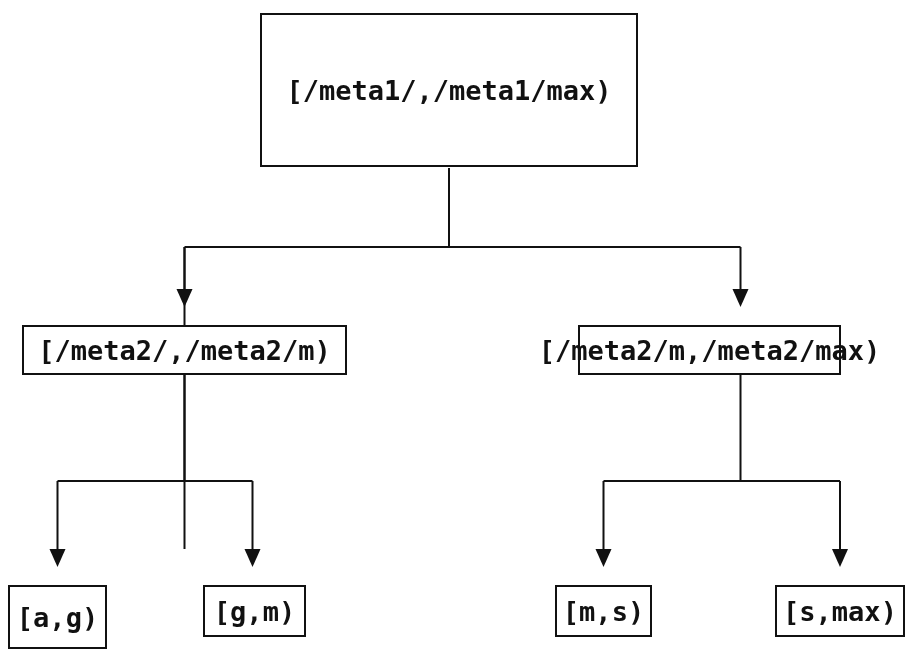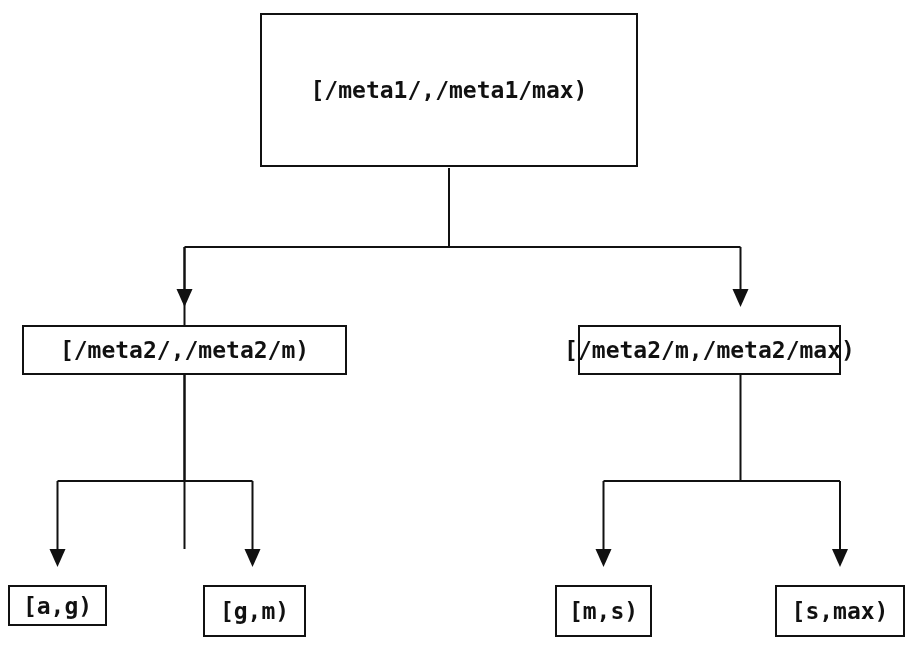--- a/index.html
+++ b/index.html
@@ -24,29 +24,29 @@
   }
   .node {
     position: absolute;
     box-sizing: border-box;
     border: 2px solid #111111;
     background: #ffffff;
     display: flex;
     align-items: center;
     justify-content: center;
     color: #111111;
-    font-size: 23px;
+    font-size: 27px;
     font-weight: 700;
     white-space: nowrap;
     letter-spacing: 0;
   }
   .node-root   { left: 260px; top: 13px;  width: 378px; height: 154px; }
   .node-l2a    { left: 22px;  top: 325px; width: 325px; height: 50px; }
   .node-l2b    { left: 578px; top: 325px; width: 263px; height: 50px; }
-  .node-leaf1  { left: 8px;   top: 585px; width: 99px;  height: 41px; }
+  .node-leaf1  { left: 8px;   top: 585px; width: 99px;  height: 64px; }
   .node-leaf2  { left: 203px; top: 585px; width: 103px;  height: 52px; }
   .node-leaf3  { left: 555px; top: 585px; width: 97px;  height: 52px; }
   .node-leaf4  { left: 775px; top: 585px; width: 130px; height: 52px; }
 </style>
 </head>
 <body>
 
 <div class="canvas">
 
   <svg class="connectors" viewBox="0 0 912 652" xmlns="http://www.w3.org/2000/svg">

